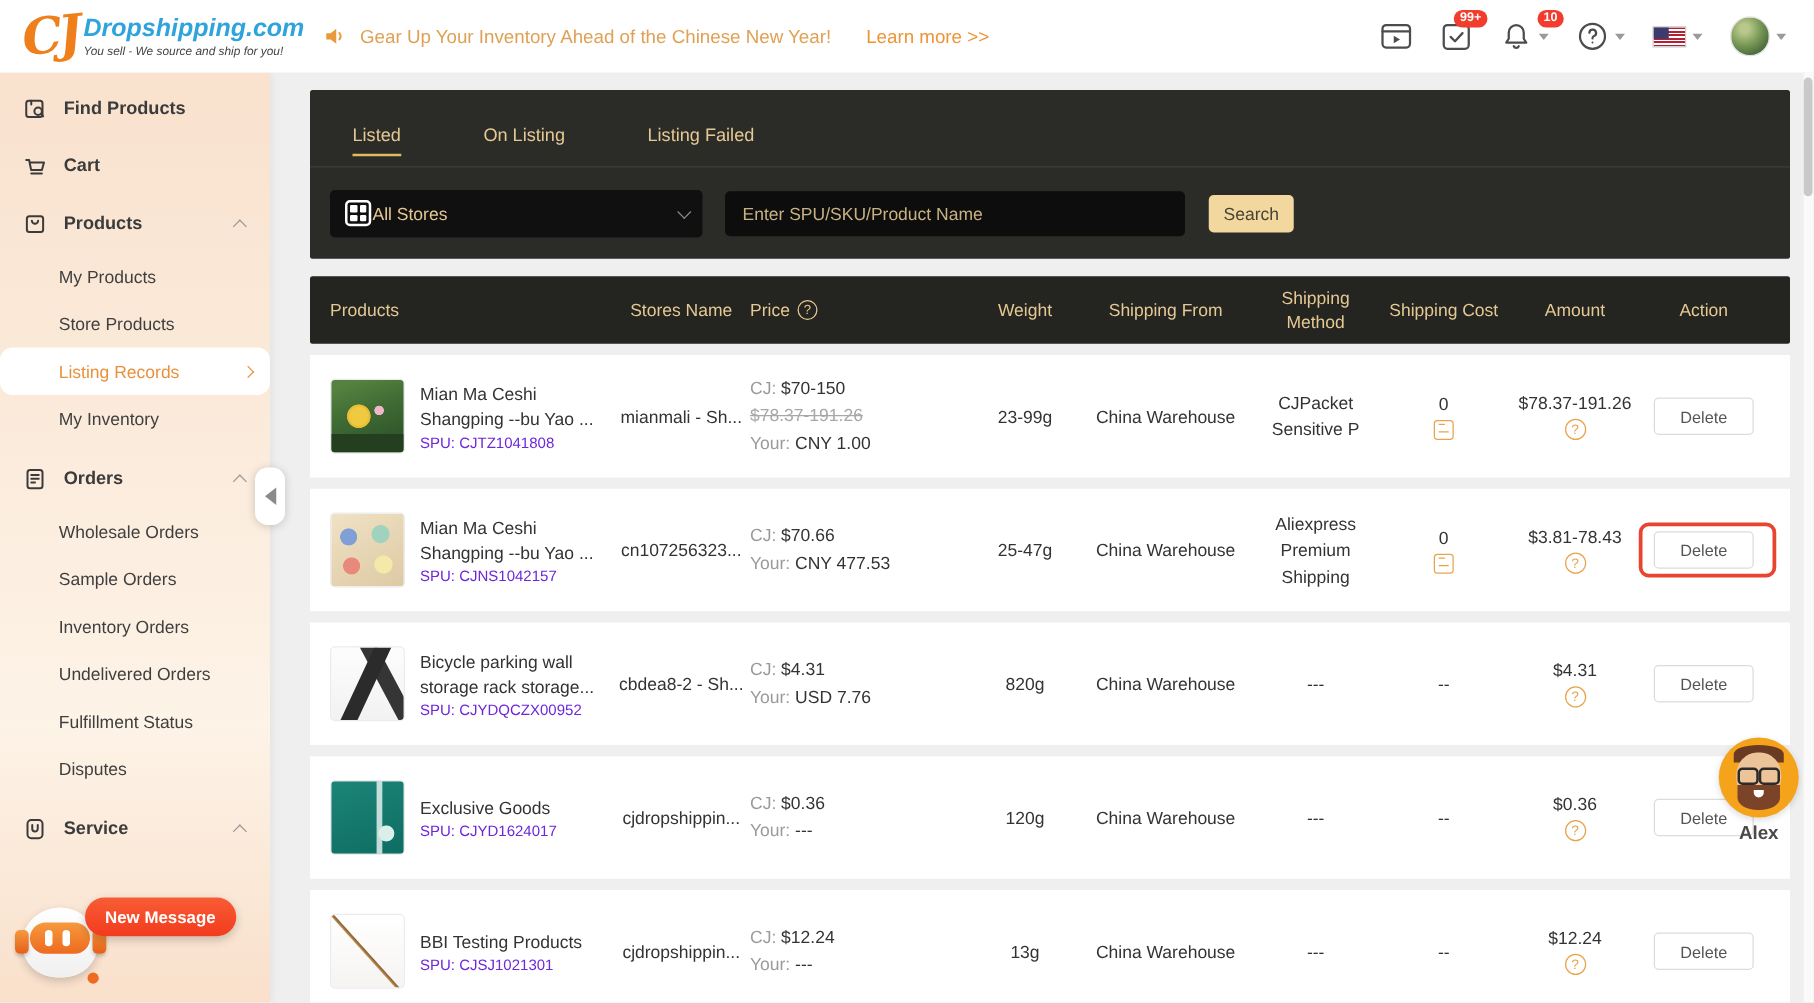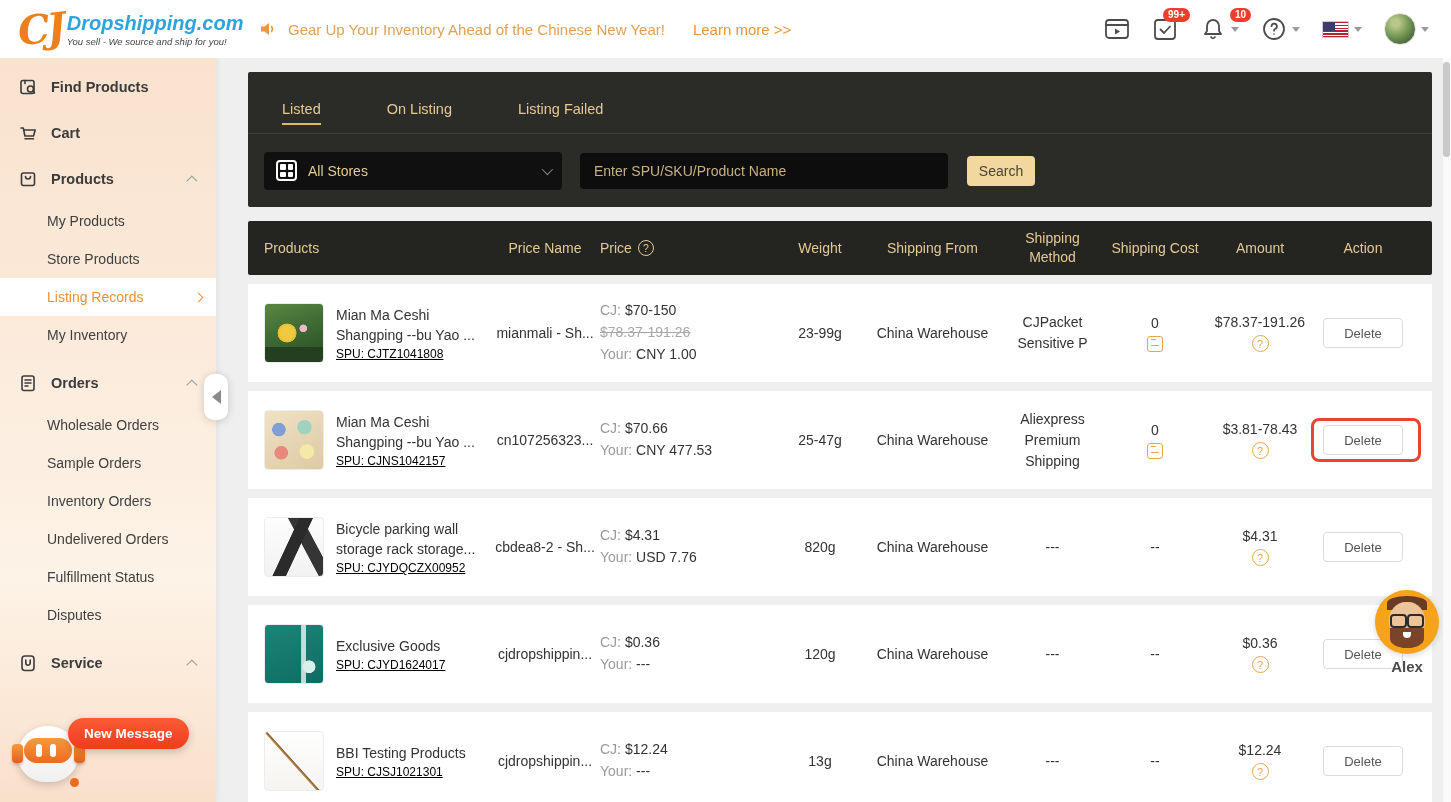--- a/index.html
+++ b/index.html
@@ -21,21 +21,21 @@
   .caret { width:0; height:0; border-left:4px solid transparent; border-right:4px solid transparent; border-top:5px solid #9a9a9a; margin-left:5px; }
   .flag { width:27px; height:17px; position:relative; background:repeating-linear-gradient(180deg,#B22234 0 1.4px,#fff 1.4px 2.8px); border:0.5px solid #ccc; }
   .flag::before { content:""; position:absolute; top:0; left:0; width:12px; height:9px; background:#3C3B6E; }
   .hdr-avatar { width:32px; height:32px; border-radius:50%; background:radial-gradient(circle at 35% 30%, #b9c98b 12%, #7a9a58 45%, #45653a 80%); border:1px solid #e2e2e2; }
 
   
   .sidebar { position:absolute; top:58px; left:0; width:216px; height:744px; background:linear-gradient(180deg,#F9E2CE 0%, #FBEADA 35%, #FDF3E7 70%, #F9E0CB 100%); box-shadow:2px 0 6px rgba(0,0,0,0.05); z-index:20; padding-top:6px; }
   .side-item { height:46px; display:flex; align-items:center; padding:0 18px; gap:13px; font-size:14.5px; color:#3b3b3b; font-weight:bold; cursor:pointer; }
   .side-item .chev-up { margin-left:auto; width:8px; height:8px; border-left:1.6px solid #9a9a9a; border-top:1.6px solid #9a9a9a; transform:rotate(45deg) translateY(3px); }
   .side-sub { height:38px; display:flex; align-items:center; padding-left:47px; font-size:14px; color:#3f3f3f; cursor:pointer; }
-  .side-sub.active { background:#fff; color:#E8913C; position:relative; }
+  .side-sub.active { background:#fff; color:#E8913C; position:relative;border-radius:10px; }
   .side-sub.active .chev-right { position:absolute; right:14px; width:7px; height:7px; border-right:1.8px solid #E8913C; border-top:1.8px solid #E8913C; transform:rotate(45deg); }
   .orders-gap { margin-top:6px; }
 
   .collapse-handle { position:absolute; top:374px; left:204px; width:24px; height:46px; background:#fff; border-radius:10px; box-shadow:0 1px 8px rgba(0,0,0,0.18); z-index:40; display:flex; align-items:center; justify-content:center; cursor:pointer; }
   .collapse-handle::before { content:""; width:0; height:0; border-top:7px solid transparent; border-bottom:7px solid transparent; border-right:9px solid #8a8a8a; }
 
   
   .mascot-wrap { position:absolute; bottom:8px; left:10px; width:210px; height:86px; z-index:25; cursor:pointer; }
   .mascot-head { position:absolute; left:8px; top:18px; width:60px; height:56px; background:linear-gradient(180deg,#ffffff,#f0f0f0); border-radius:50% 50% 46% 46%; box-shadow:0 3px 8px rgba(0,0,0,0.18); }
   .mascot-visor { position:absolute; left:14px; top:30px; width:48px; height:25px; background:linear-gradient(180deg,#F59A3E,#EE6A1F); border-radius:13px; }
@@ -48,21 +48,21 @@
 
   
   .main { position:absolute; top:42px; left:216px; width:1235px; height:744px; background:#EFEFEF; }
   .content-card { position:absolute; top:30px; left:32px; width:1184px; }
 
   .dark-panel { background:#2B2B28; border-radius:2px; }
   .tabs-row { height:62px; display:flex; align-items:flex-end; padding:0 34px; gap:66px; border-bottom:1px solid #3F3F3B; }
   .tab { color:#E5C993; font-size:14.5px; padding-bottom:16px; position:relative; cursor:pointer; }
   .tab.active::after { content:""; position:absolute; left:0; right:0; bottom:8px; height:2.5px; background:#E3BA62; }
   .filter-row { height:73px; display:flex; align-items:center; padding:0 16px; }
-  .store-select { width:298px; height:38px; background:#101010; border-radius:4px; display:flex; align-items:center; padding:0 12px; gap:11px; cursor:pointer; }
+  .store-select { width:298px; height:38px; background:#101010; border-radius:4px; display:flex; align-items:center; padding:0 12px; gap:1px; cursor:pointer; }
   .grid-icon { width:21px; height:21px; border:2px solid #fff; border-radius:4px; display:grid; grid-template-columns:1fr 1fr; grid-template-rows:1fr 1fr; gap:2px; padding:2px; background:#101010; }
   .grid-icon span { background:#fff; border-radius:1px; }
   .store-select-label { color:#E5C993; font-size:14px; }
   .select-caret { margin-left:auto; width:8px; height:8px; border-right:1.6px solid #8a8a8a; border-bottom:1.6px solid #8a8a8a; transform:rotate(45deg) translateY(-2px); }
   .spu-input { margin-left:18px; width:368px; height:36px; background:#0D0D0D; border:none; border-radius:4px; color:#E5C993; font-size:14px; padding:0 14px; outline:none; font-family:"Liberation Sans",sans-serif; }
   .spu-input::placeholder { color:#C9B182; opacity:1; }
   .search-btn { margin-left:19px; width:68px; height:30px; background:#F2D79E; border:none; border-radius:4px; color:#474337; font-size:14px; cursor:pointer; font-family:"Liberation Sans",sans-serif; }
 
   .tbl-grid { display:grid; grid-template-columns:226px 110px 180px 80px 145px 95px 110px 100px 1fr; padding:0 16px; align-items:center; }
   .tbl-head { margin-top:14px; height:54px; background:#242421; color:#E5C993; font-size:14px; border-radius:2px; }
@@ -70,21 +70,21 @@
   .th.left { text-align:left; }
   .price-head { display:flex; align-items:center; gap:6px; }
   .q-circle-tan { width:16px; height:16px; border:1.4px solid #E5C993; border-radius:50%; color:#E5C993; font-size:10.5px; display:flex; align-items:center; justify-content:center; }
   .q-circle-tan::before { content:"?"; }
 
   .row-card { margin-top:9px; height:98px; background:#fff; font-size:14px; color:#333; }
   .prod-cell { display:flex; align-items:center; gap:12px; }
   .thumb { width:60px; height:60px; border-radius:4px; border:1px solid #ececec; flex-shrink:0; cursor:pointer; }
   .prod-text { max-width:150px; }
   .prod-title { color:#333; line-height:1.45; }
-  .prod-spu { color:#000000; font-size:12px; margin-top:2px; white-space:nowrap;text-decoration:underline; }
+  .prod-spu { color:#6d28d9; font-size:12px; margin-top:2px; white-space:nowrap; }
   .cell-center { text-align:center; line-height:1.5; }
   .price-cell { line-height:1.55; }
   .lbl { color:#9a9a9a; }
   .old-price { color:#a8a8a8; text-decoration:line-through; }
   .col-flex { display:flex; flex-direction:column; align-items:center; gap:5px; }
   .calc-icon { width:16px; height:16px; border:1.5px solid #E8A44C; border-radius:3px; display:grid; grid-template-rows:1fr 1fr; padding:2px 3px; gap:2px; cursor:pointer; }
   .calc-icon i { background:#E8A44C; height:1.5px; width:60%; display:block; }
   .calc-icon i:last-child { width:100%; }
   .q-circle-or { width:17px; height:17px; border:1.5px solid #E8A44C; border-radius:50%; color:#E8A44C; font-size:11px; display:flex; align-items:center; justify-content:center; cursor:pointer; }
   .q-circle-or::before { content:"?"; }
@@ -288,21 +288,21 @@
           <span class="store-select-label">All Stores</span>
           <span class="select-caret"></span>
         </div>
         <input class="spu-input" type="text" placeholder="Enter SPU/SKU/Product Name" style="">
         <button class="search-btn">Search</button>
       </div>
     </div>
 
     <div class="tbl-grid tbl-head">
       <div class="th left">Products</div>
-      <div class="th">Price Name</div>
+      <div class="th">Stores Name</div>
       <div class="th left price-head">
           <span>Price</span>
           <span class="q-circle-tan"></span>
         </div>
       <div class="th">Weight</div>
       <div class="th">Shipping From</div>
       <div class="th">Shipping Method</div>
       <div class="th">Shipping Cost</div>
       <div class="th">Amount</div>
       <div class="th">Action</div>

